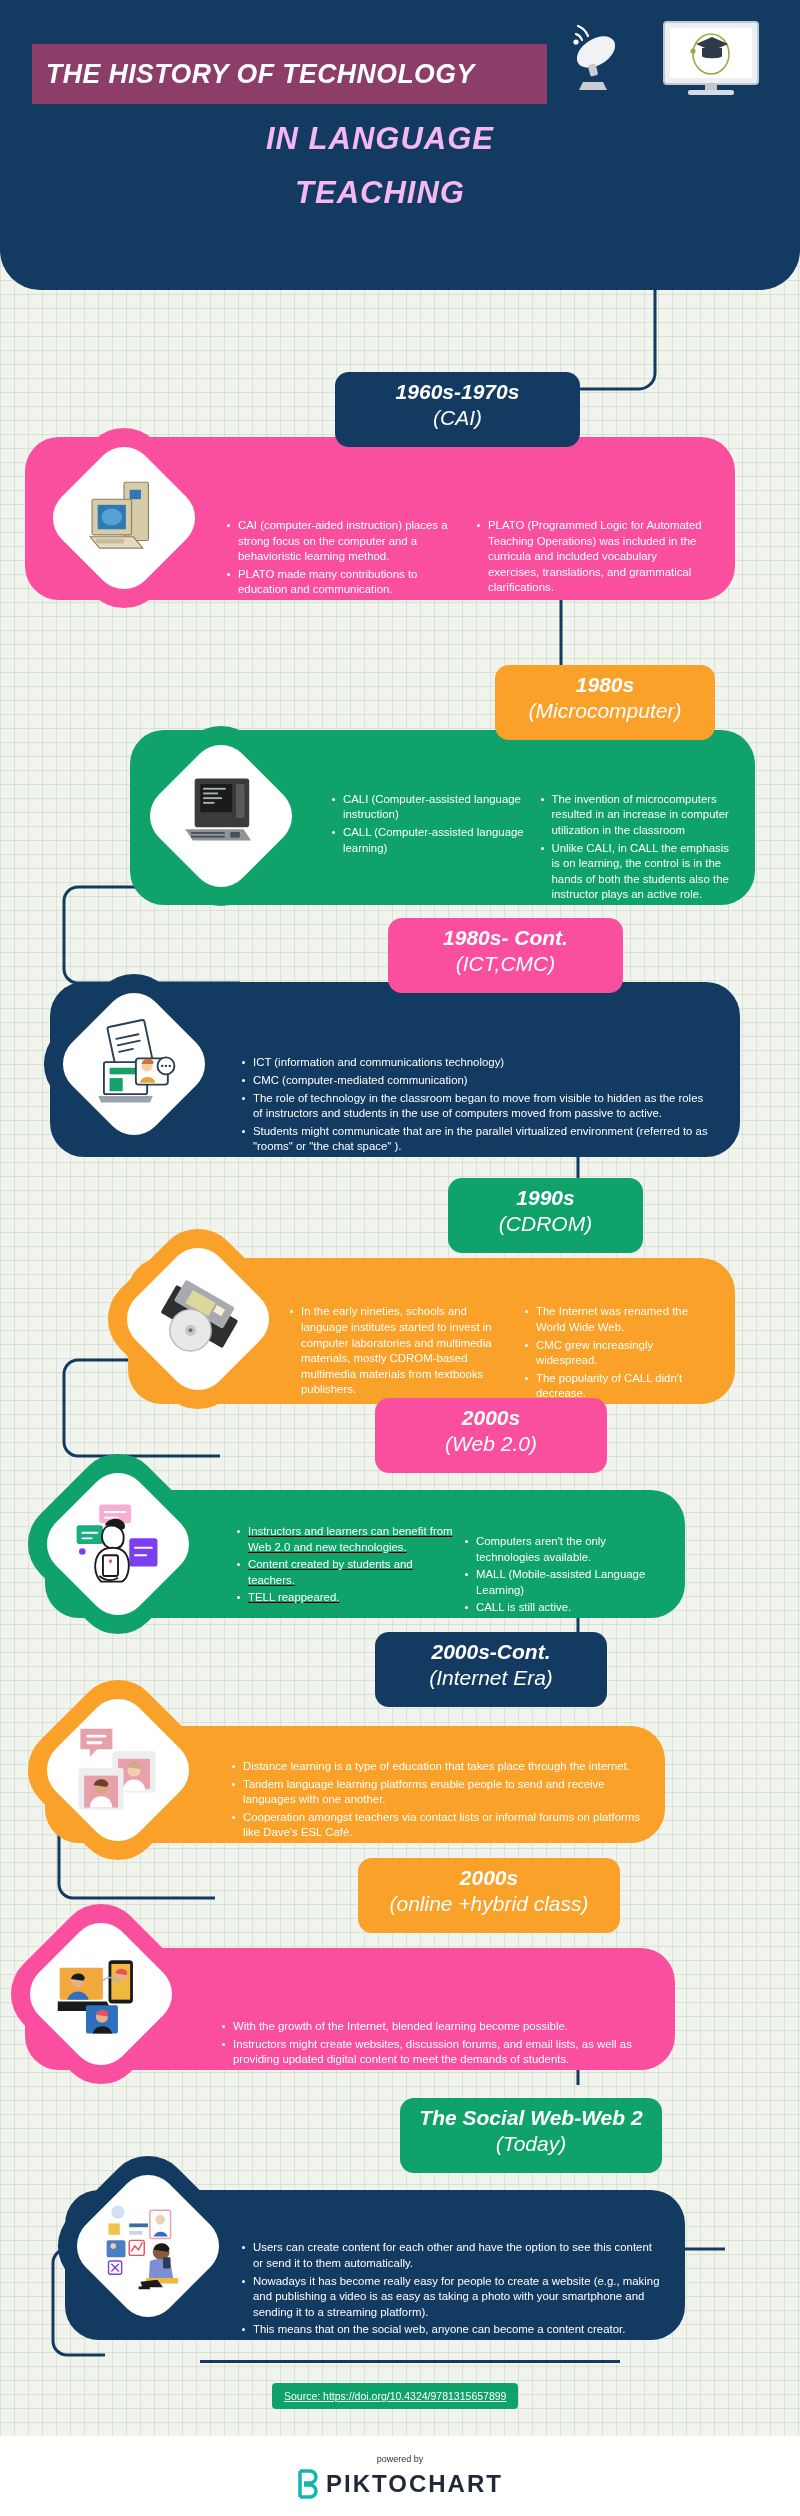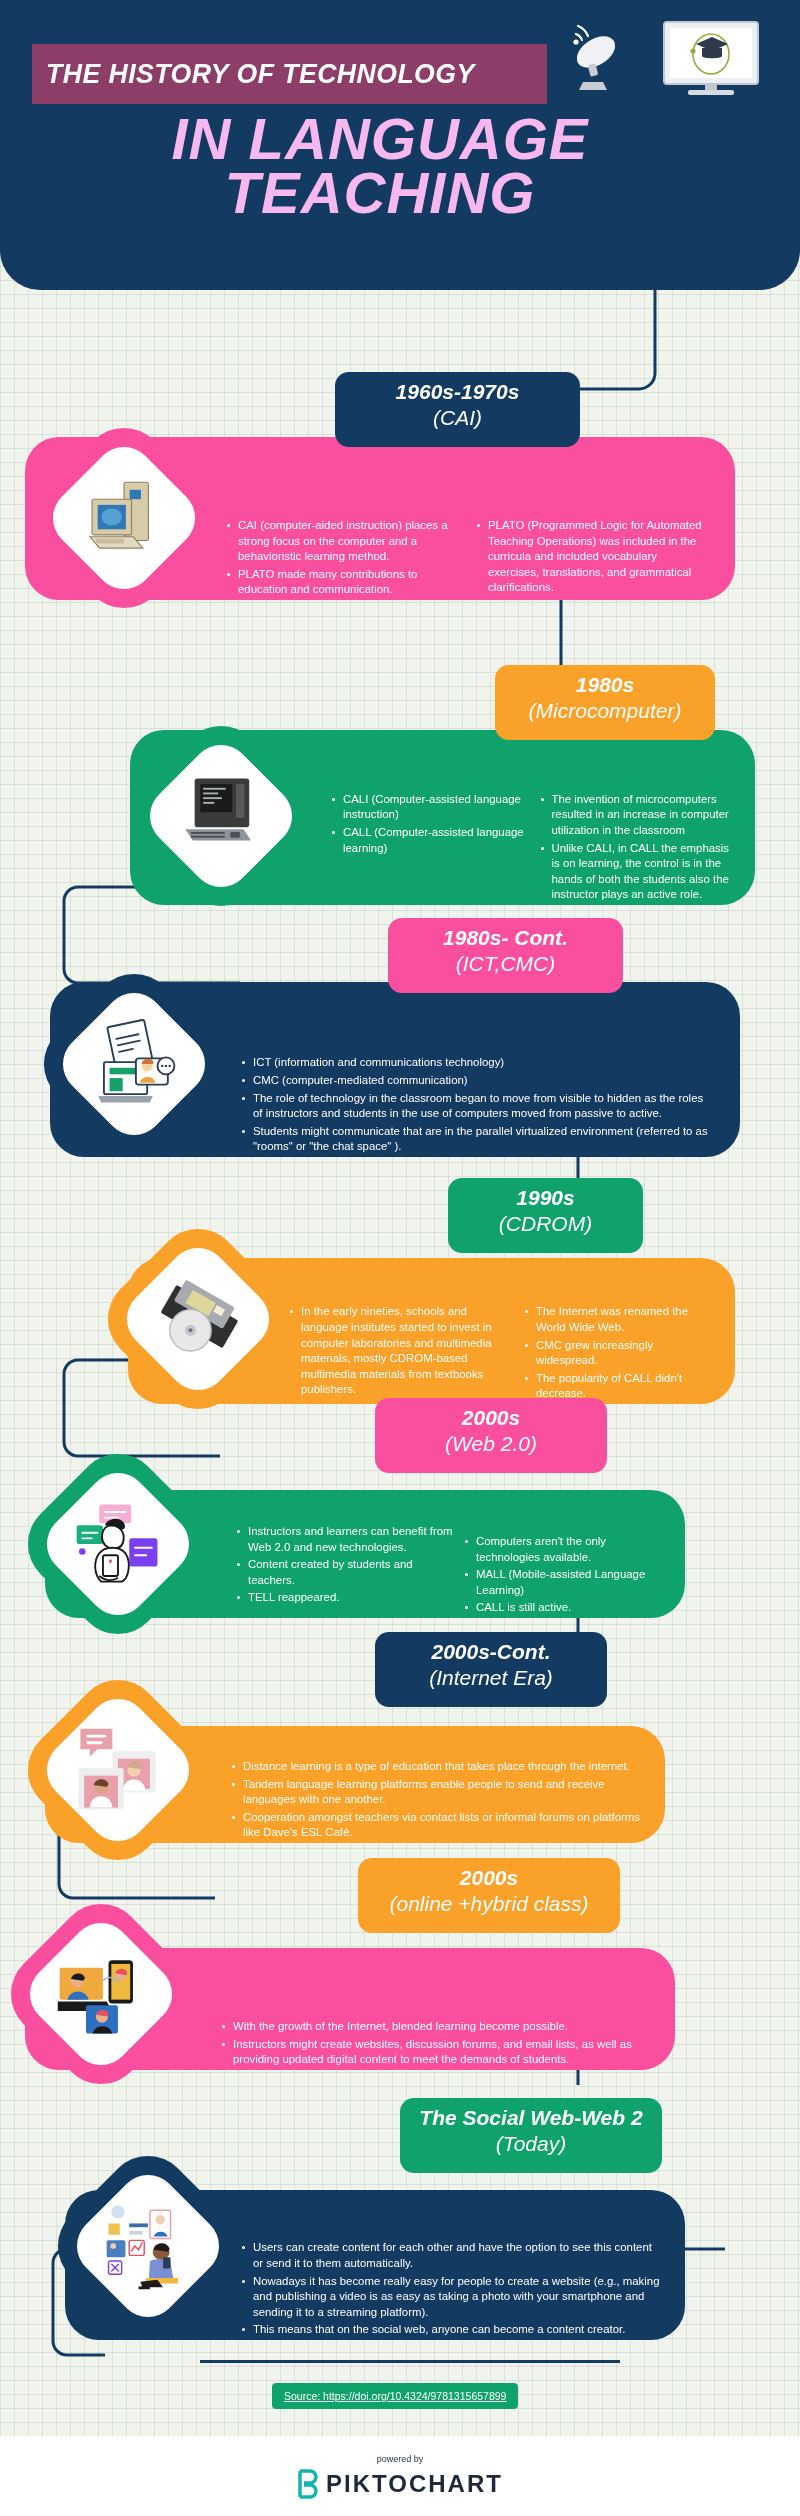--- a/index.html
+++ b/index.html
@@ -38,21 +38,21 @@
     font-style:italic; font-weight:bold;
     font-size:28px; letter-spacing:.5px; color:#ffffff;
     white-space:nowrap;
     transform:scaleX(.95);
     transform-origin:left center;
   }
   .subtitle{
     position:absolute; left:0; top:112px; width:760px;
     text-align:center;
     font-style:italic; font-weight:bold;
-    font-size:58px; line-height:54px;
+    font-size:31px; line-height:54px;
     color:#f6b8ef;
     letter-spacing:1px;
   }
   .subtitle .l2{ display:block; }
   
   .hdr-art{ position:absolute; top:18px; left:556px; width:230px; height:80px; }
 
   
   .conn{ position:absolute; z-index:1; }
   .conn svg{ display:block; }
@@ -367,21 +367,21 @@
       </svg>
     </div>
   </div>
 
   <div class="pill" style="left:375px;top:1398px;width:232px;background:#fa4f9e;">
     <span>2000s</span>
     <span class="ln2">(Web 2.0)</span>
   </div>
   <div class="bar" style="left:45px;top:1490px;width:640px;height:128px;background:#0fa36b;">
     <div class="cols" style="padding:18px 22px 0 190px;">
-      <div class="col" style="padding-right:10px;">
+      <div class="col" style="padding-right:10px;text-decoration:underline;">
         <ul class="pts">
           <li>Instructors and learners can benefit from Web 2.0 and new technologies.</li>
           <li>Content created by students and teachers.</li>
           <li>TELL reappeared.</li>
         </ul>
       </div>
       <div class="col" style="max-width:200px;padding-top:10px;">
         <ul class="pts">
           <li>Computers aren't the only technologies available.</li>
           <li>MALL (Mobile-assisted Language Learning)</li>

